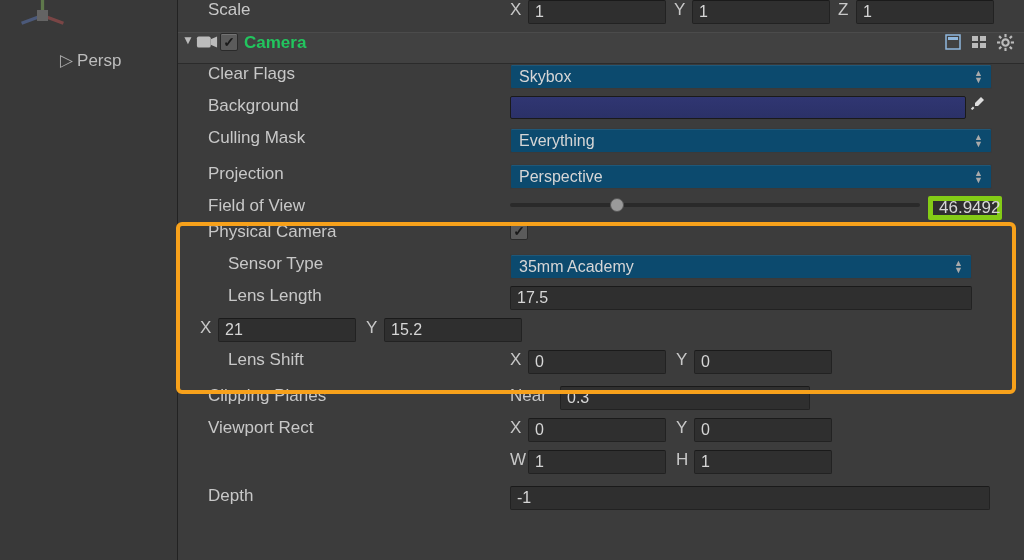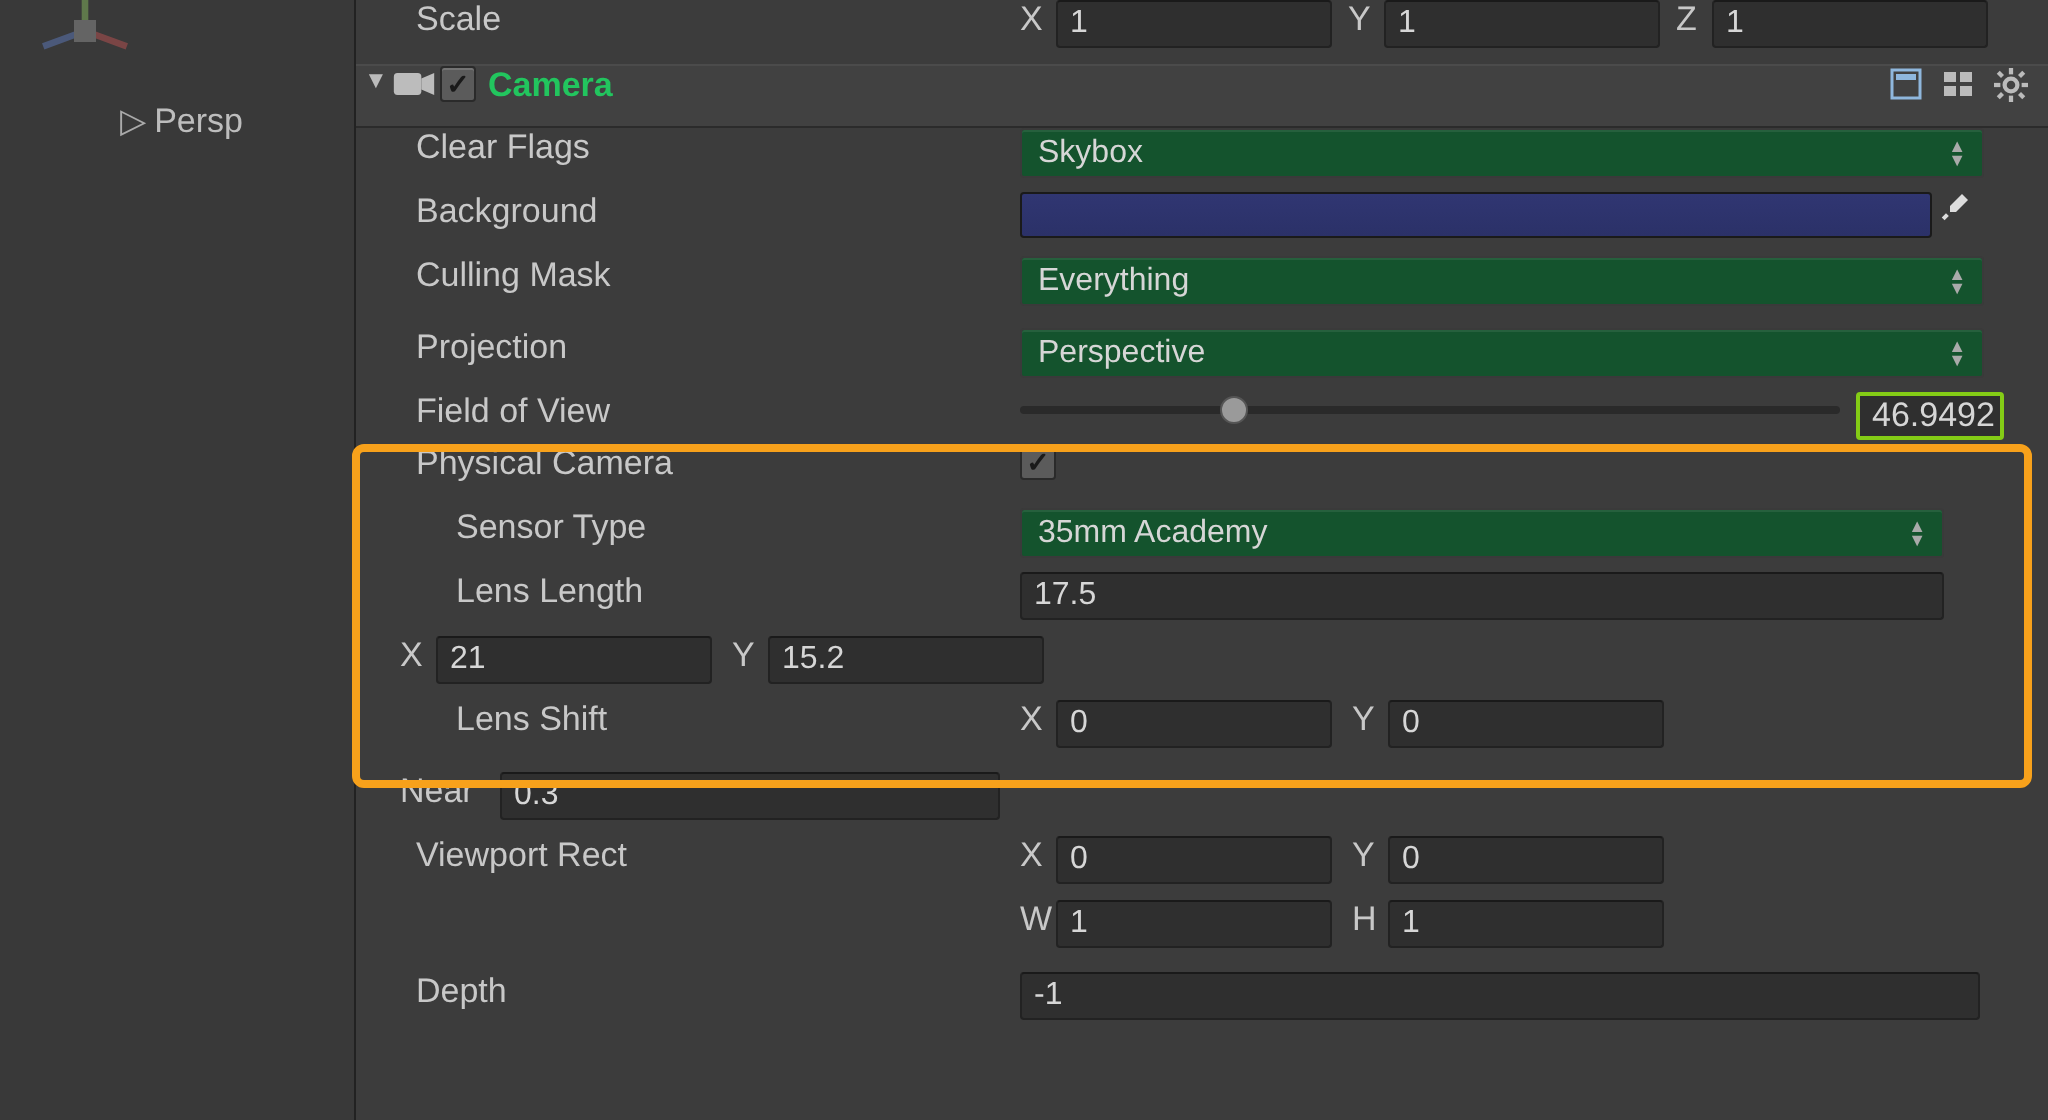--- a/index.html
+++ b/index.html
@@ -13,36 +13,36 @@
   .row { display:flex; align-items:flex-start; height:32px; padding-left:22px; }
   .row.head { background:#414141; border-bottom:1px solid #2b2b2b; border-top:1px solid #4b4b4b; height:32px; padding-left:4px; }
   .lbl { width:310px; padding-left:8px; }
   .indent .lbl { padding-left:28px; }
   .xlbl, .ylbl, .zlbl, .nlbl { color:#c8c8c8; width:18px; display:inline-block; }
   .nlbl { width:50px; }
   .ninput { background:#2f2f2f; border:1px solid #222; border-top-color:#1a1a1a; color:#d6d6d6; padding:2px 6px; font-size:16px; height:24px; border-radius:2px; }
   .ninput.w1 { width:138px; }
   .ninput.w2 { width:138px; }
   .ninput.full { width:480px; }
-  .dropdown { background:#14532d; border:1px solid #3a3a3a; color:#d6d6d6; padding:2px 8px; font-size:16px; height:25px; width:482px; display:flex; align-items:center; justify-content:space-between; border-radius:2px; box-shadow:inset 0 1px 0 rgba(255,255,255,.08); }
+  .dropdown { background:#0c4a6e; border:1px solid #3a3a3a; color:#d6d6d6; padding:2px 8px; font-size:16px; height:25px; width:482px; display:flex; align-items:center; justify-content:space-between; border-radius:2px; box-shadow:inset 0 1px 0 rgba(255,255,255,.08); }
   .dropdown .arrows { font-size:9px; color:#aaa; line-height:7px; }
   .colorfield { background:#2a2d5a; background:linear-gradient(#303672,#2b3168); border:1px solid #1a1a1a; height:23px; width:456px; border-radius:2px; }
   .eyedrop { width:22px; text-align:center; color:#ccc; }
   .foldout { display:inline-block; width:12px; color:#bbb; font-size:12px; }
   .camera-icon { display:inline-block; width:22px; height:18px; margin:0 2px; }
   .checkbox { width:18px; height:18px; background:#5b5b5b; border:1px solid #2a2a2a; display:inline-flex; align-items:center; justify-content:center; color:#222; font-size:14px; font-weight:bold; margin-right:6px; border-radius:2px; box-shadow:inset 0 1px 0 rgba(255,255,255,.15); }
   .checkbox.checked::after { content:"✓"; color:#1a1a1a; }
   .comp-title { font-weight:bold; color:#22c55e; }
   .head-right { margin-left:auto; margin-right:10px; display:flex; gap:8px; align-items:center; }
   .head-icon { width:18px; height:18px; color:#bbb; display:flex; align-items:center; justify-content:center; }
   .slider { position:relative; width:410px; height:18px; display:flex; align-items:center; }
   .slider .track { height:4px; width:100%; background:#2a2a2a; border-radius:2px; }
   .slider .thumb { position:absolute; left:100px; top:2px; width:14px; height:14px; background:#9a9a9a; border-radius:50%; border:1px solid #555; }
   .highlight { position:absolute; left:176px; top:222px; width:840px; height:172px; border:4px solid #f7a11b; border-radius:6px; pointer-events:none; }
-  .fov-val { margin-left:8px; background:#2f2f2f; border:2px solid #84cc16; color:#d6d6d6; padding:2px 6px; height:24px; width:74px; display:flex; align-items:center; border-radius:2px; }
+  .fov-val { margin-left:8px; background:#2f2f2f; border:5px solid #84cc16; color:#d6d6d6; padding:2px 6px; height:24px; width:74px; display:flex; align-items:center; border-radius:2px; }
   .spacer4 { height:4px; }
   .camsvg { fill:#bcbcbc; }
 </style>
 </head>
 <body>
 
 <div class="main">
   <div class="left-panel">
     <svg class="gizmo" viewBox="0 0 50 50">
       <line x1="25" y1="25" x2="25" y2="4" stroke="#7fae5a" stroke-width="3"></line>
@@ -189,20 +189,21 @@
       <span class="xlbl">X</span>
       <input class="ninput w2" value="0" style="">
       <span style="width:10px"></span>
       <span class="ylbl">Y</span>
       <input class="ninput w2" value="0" style="">
     </div>
 
     <div class="spacer4"></div>
 
     <div class="row">
+      <div class="lbl">Clipping Planes</div>
       <span class="nlbl">Near</span>
       <input class="ninput" style="width: 250px;" value="0.3">
     </div>
 
     <div class="row">
       <div class="lbl">Viewport Rect</div>
       <span class="xlbl">X</span>
       <input class="ninput w2" value="0" style="">
       <span style="width:10px"></span>
       <span class="ylbl">Y</span>

